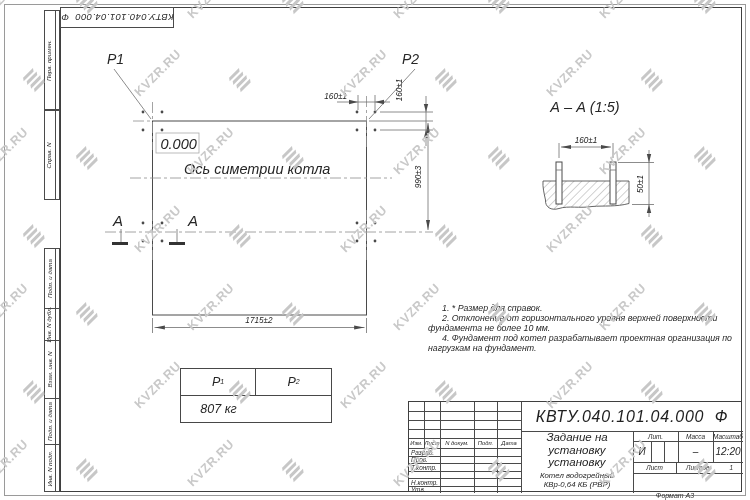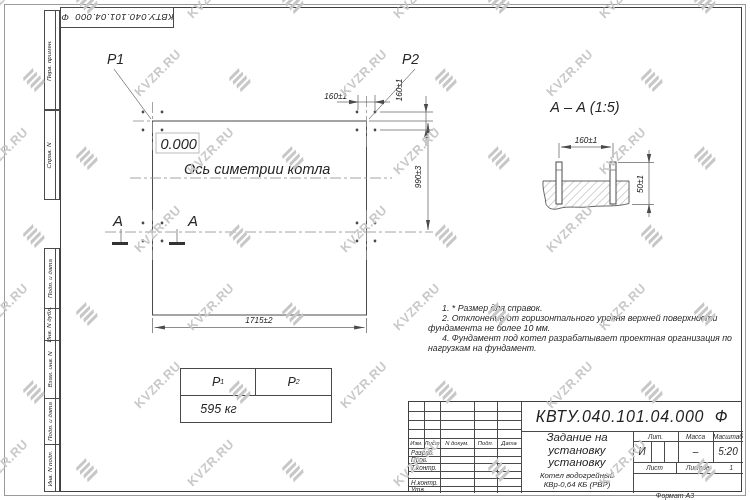--- a/index.html
+++ b/index.html
@@ -222,21 +222,21 @@
 
   <div class="load-table">
     <div class="c r b">
         <span>P</span>
         <sub>1</sub>
       </div>
     <div class="c b">
         <span>P</span>
         <sub>2</sub>
       </div>
-    <div class="c">595 кг</div>
+    <div class="c">807 кг</div>
   </div>
 
   <div class="notes">
     <p>1. * Размер для справок.</p>
     <p>2. Отклонение от горизонтального уровня верхней поверхности фундамента не более 10 мм.</p>
     <p>4. Фундамент под котел разрабатывает проектная организация по нагрузкам на фундамент.</p>
   </div>
 
   <div class="tblock">
 
@@ -285,21 +285,21 @@
       </div>
     <div class="tprod">
         <span>Котел водогрейный КВр-0,64 КБ (РВР)</span>
       </div>
 
     <div class="lbl" style="left:224px;top:29px;width:45px;height:10px;font-size:6.4px;">Лит.</div>
     <div class="lbl" style="left:269px;top:29px;width:35px;height:10px;font-size:6.4px;">Масса</div>
     <div class="lbl" style="left:304px;top:29px;width:30px;height:10px;font-size:6.4px;">Масштаб</div>
     <div class="tval" style="left:224px;top:39px;width:18px;height:21px;">И</div>
     <div class="tval" style="left:269px;top:39px;width:35px;height:21px;">–</div>
-    <div class="tval" style="left:304px;top:39px;width:30px;height:21px;">5:20</div>
+    <div class="tval" style="left:304px;top:39px;width:30px;height:21px;">12:20</div>
     <div class="lbl" style="left:224px;top:60px;width:43px;height:11px;font-size:6.4px;">Лист</div>
     <div class="sheets-cell">
       <span>Листов</span>
       <span>1</span>
     </div>
   </div>
 
   <div class="format-label">Формат А3</div>
 
   <div id="wm-layer">

